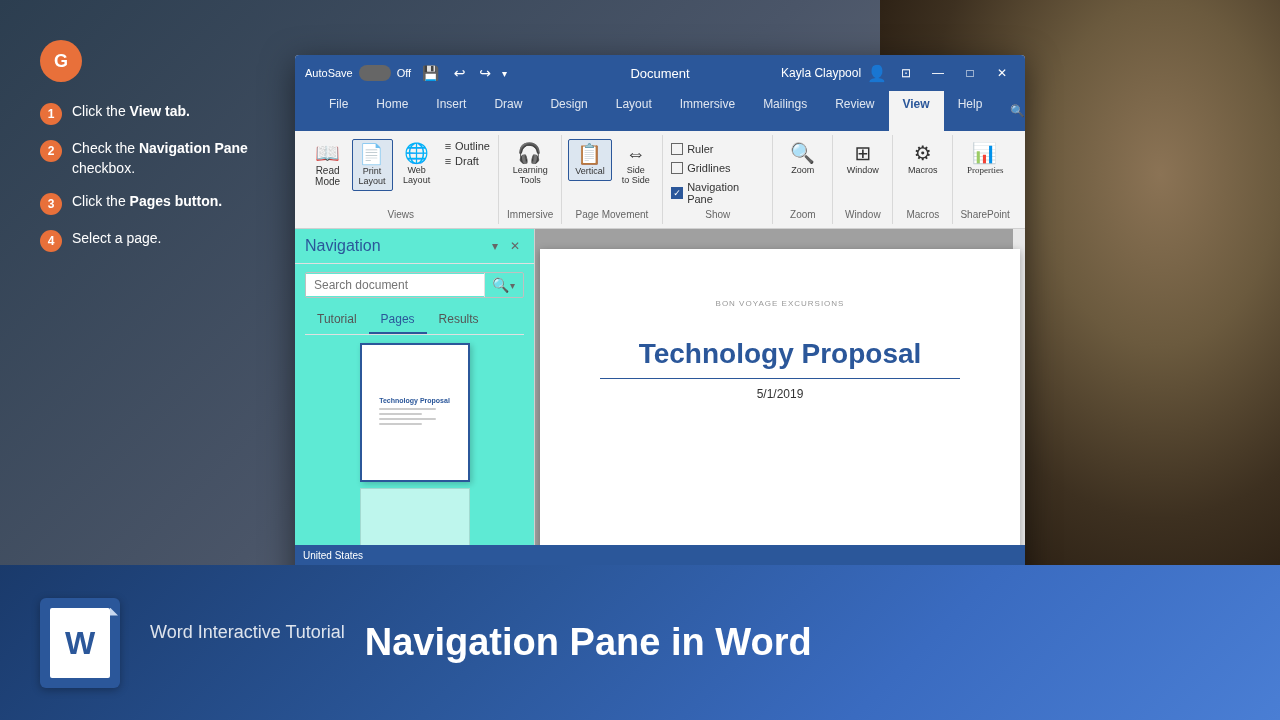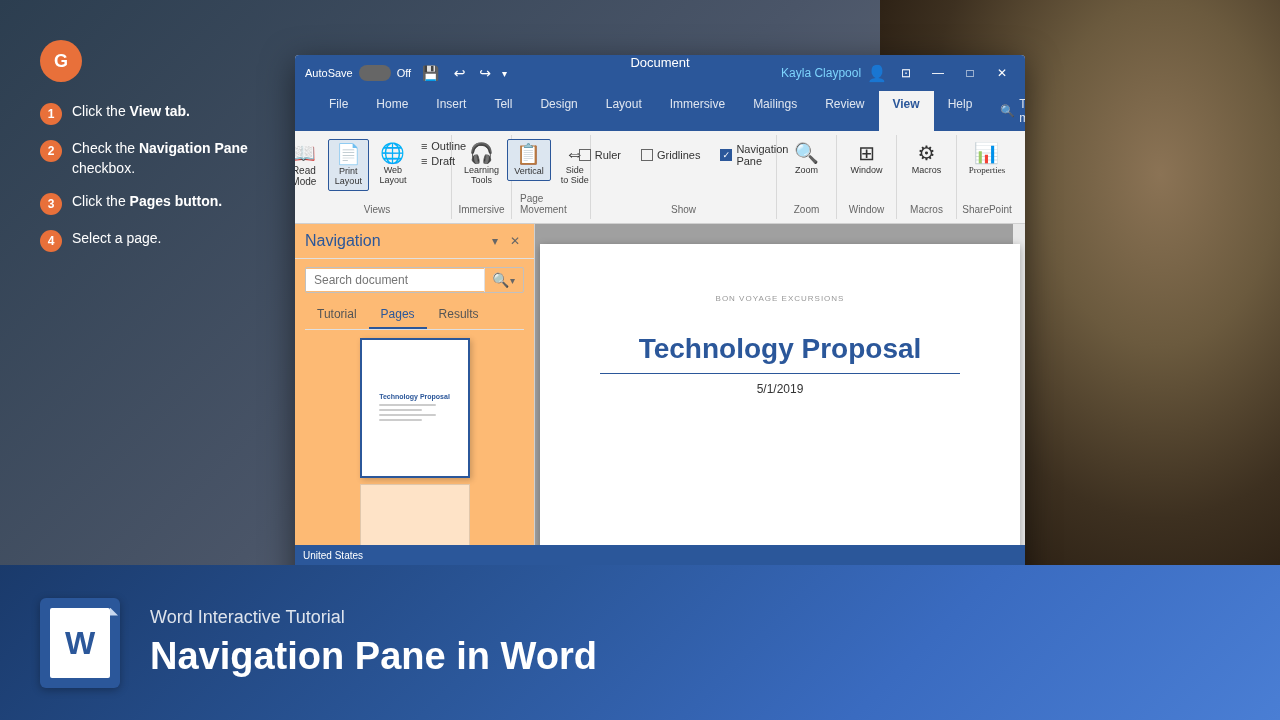--- a/index.html
+++ b/index.html
@@ -104,20 +104,21 @@
       overflow: hidden;
       display: flex;
       flex-direction: column;
     }
 
     
     .title-bar {
       height: 36px;
       background: #2b579a;
       display: flex;
+      align-items: center;
       padding: 0 10px;
       flex-shrink: 0;
     }
 
     .title-bar-left {
       display: flex;
       align-items: center;
       gap: 8px;
       flex: 1;
     }
@@ -154,21 +155,21 @@
 
     .title-bar-right {
       display: flex;
       align-items: center;
       gap: 6px;
       flex: 1;
       justify-content: flex-end;
     }
 
     .user-name {
-      color: #7dd3fc;
+      color: #ffffff;
       font-size: 12px;
     }
 
     .window-btn {
       width: 26px; height: 18px;
       display: flex; align-items: center; justify-content: center;
       color: white;
       font-size: 12px;
       cursor: pointer;
       border-radius: 2px;
@@ -289,21 +290,21 @@
     
     .app-body {
       display: flex;
       flex: 1;
       overflow: hidden;
     }
 
     
     .nav-pane {
       width: 240px;
-      background: #fdba74;
+      background: #5eead4;
       border-right: 1px solid #d0d0d0;
       display: flex;
       flex-direction: column;
       flex-shrink: 0;
     }
 
     .nav-pane-header {
       display: flex;
       align-items: center;
       justify-content: space-between;
@@ -530,22 +531,22 @@
 
     .word-w {
       color: #2b579a;
       font-size: 32px;
       font-weight: 900;
       line-height: 1;
     }
 
     .footer-text {
       display: flex;
-      flex-direction: column;
-      gap: 8px;
+      flex-direction: row;
+      gap: 20px;
     }
 
     .footer-subtitle {
       color: rgba(255,255,255,0.85);
       font-size: 18px;
       font-weight: 400;
     }
 
     .footer-title {
       color: white;
@@ -628,21 +629,21 @@
       <div class="window-btn">□</div>
       <div class="window-btn close">✕</div>
     </div>
   </div>
 
   <div class="ribbon">
     <div class="ribbon-tabs">
       <div class="ribbon-tab">File</div>
       <div class="ribbon-tab">Home</div>
       <div class="ribbon-tab">Insert</div>
-      <div class="ribbon-tab">Tell</div>
+      <div class="ribbon-tab">Draw</div>
       <div class="ribbon-tab">Design</div>
       <div class="ribbon-tab">Layout</div>
       <div class="ribbon-tab">Immersive</div>
       <div class="ribbon-tab">Mailings</div>
       <div class="ribbon-tab">Review</div>
       <div class="ribbon-tab active">View</div>
       <div class="ribbon-tab">Help</div>
       <div class="ribbon-tab" style="display:flex;align-items:center;gap:4px;"><span>🔍</span> Tell me</div>
     </div>
 
@@ -692,21 +693,21 @@
           </div>
           <div class="ribbon-btn">
             <span class="ribbon-icon">⇔</span>
             <span style="font-size:9px;text-align:center;">Side<br>to Side</span>
           </div>
         </div>
         <div class="ribbon-group-label">Page Movement</div>
       </div>
 
       <div class="ribbon-group">
-        <div style="display:flex;flex-direction:row;gap:20px;padding-top:4px;">
+        <div style="display:flex;flex-direction:column;gap:7px;padding-top:4px;">
           <label style="display:flex;align-items:center;gap:4px;font-size:11px;color:#333;cursor:pointer;">
             <div class="checkbox-icon"></div>
             <span>Ruler</span>
           </label>
           <label style="display:flex;align-items:center;gap:4px;font-size:11px;color:#333;cursor:pointer;">
             <div class="checkbox-icon"></div>
             <span>Gridlines</span>
           </label>
           <label style="display:flex;align-items:center;gap:4px;font-size:11px;color:#333;cursor:pointer;">
             <div class="checkbox-icon checkbox-checked">✓</div>

